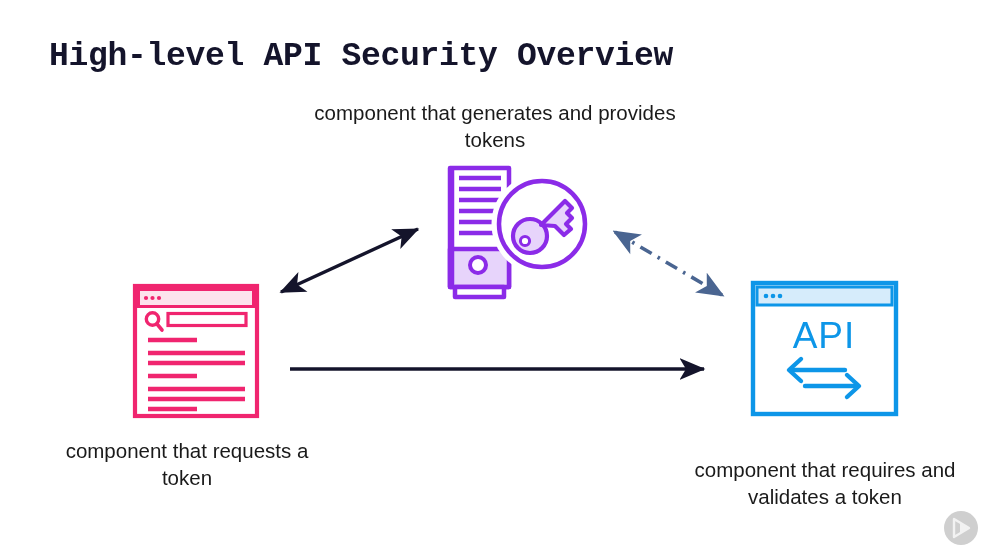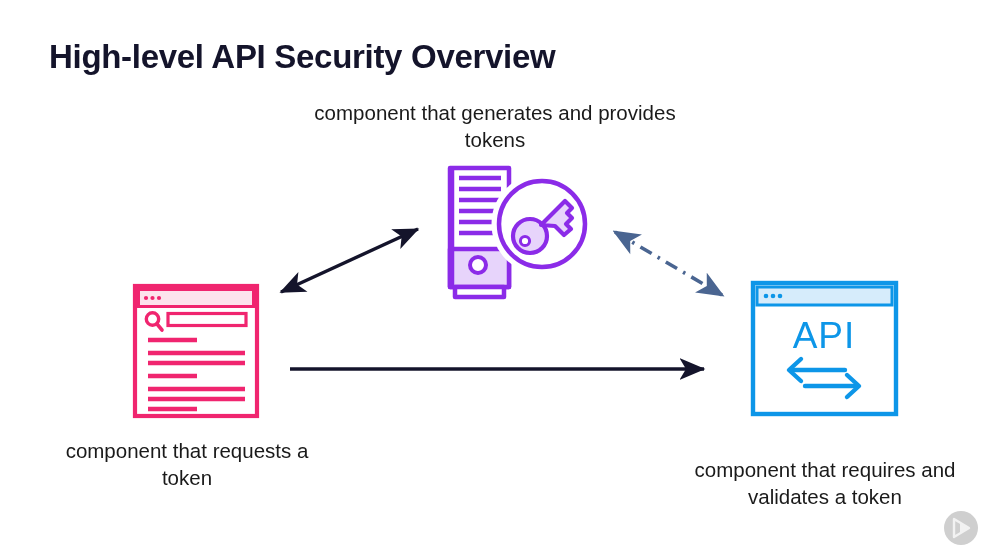--- a/index.html
+++ b/index.html
@@ -21,20 +21,21 @@
   
   .slide-title {
     position: absolute;
     left: 49px;
     top: 38px;
     font-size: 33px;
     font-weight: bold;
     color: #14142b;
     letter-spacing: -0.3px;
     white-space: nowrap;
+    font-family: Liberation Mono, monospace;
   }
 
   
   .caption {
     position: absolute;
     font-size: 20.5px;
     color: #1a1a1a;
     line-height: 1.32;
     text-align: center;
     font-weight: normal;

